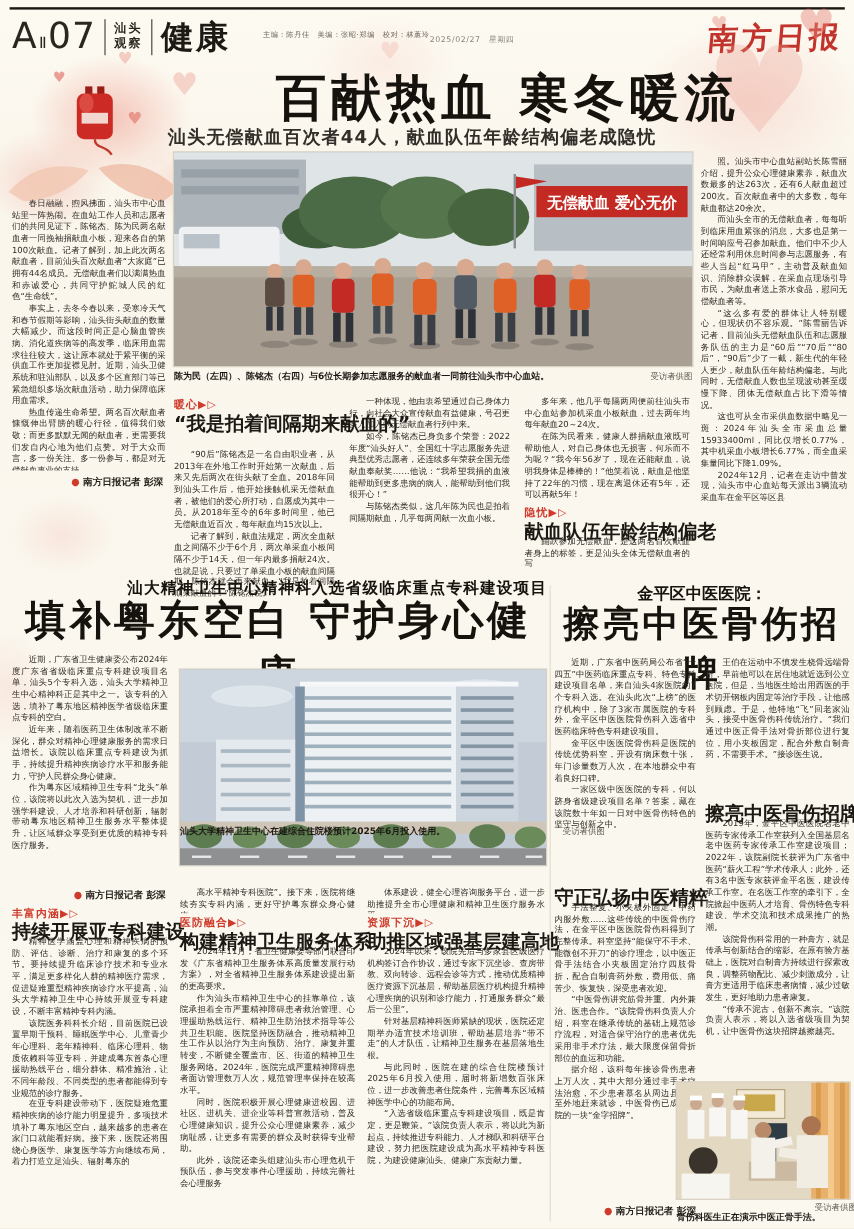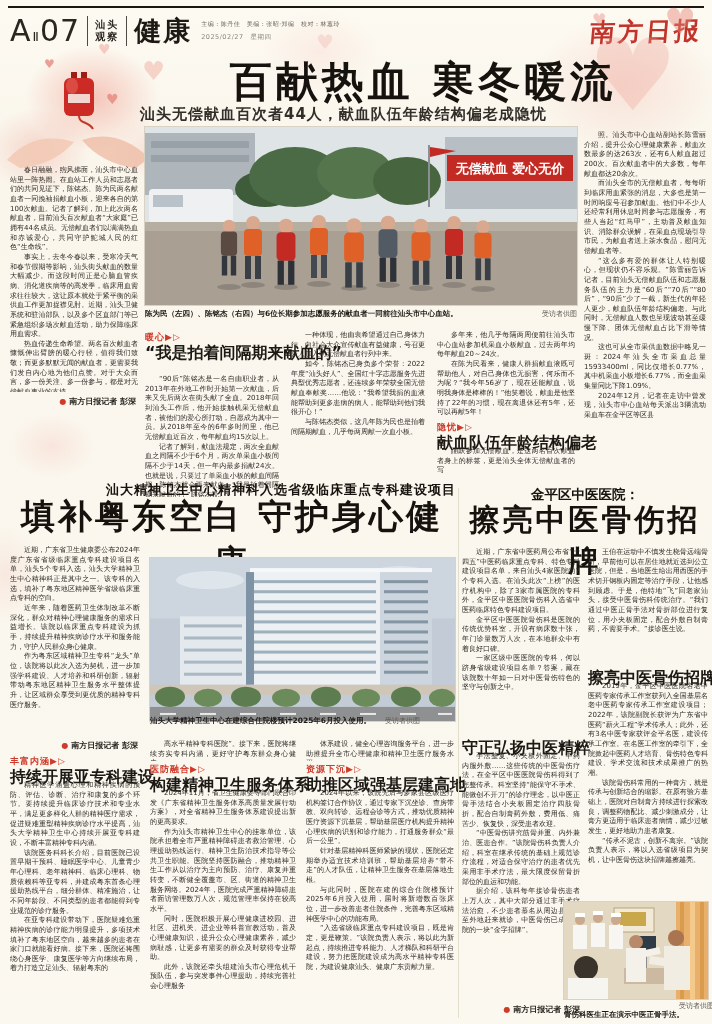--- a/index.html
+++ b/index.html
@@ -24,21 +24,21 @@
   .abs{position:absolute;}
   
   .toprule{left:8px;top:6px;width:696px;height:2px;background:#1b1712;}
   .hdr{left:10px;top:12px;width:692px;height:38px;display:flex;align-items:center;gap:7px;}
   .ed{display:flex;align-items:flex-end;color:#2a2620;line-height:1;}
   .ed-a,.ed-no{font-size:30px;font-weight:400;letter-spacing:1px;}
   .ed-sub{font-size:13px;margin:0 1px 3px 1px;}
   .vsep{width:1px;height:30px;background:#4e4a43;}
   .secol{display:flex;flex-direction:column;font-size:10px;font-weight:bold;color:#2a2620;line-height:12px;letter-spacing:2px;}
   .sectitle{font-size:27px;font-weight:bold;color:#1d1914;letter-spacing:2px;}
-  .credits{display:flex;flex-direction:column;margin-left:2px;}
+  .credits{display:flex;flex-direction:row;margin-left:20px;}
   .credits .c1{font-size:6px;color:#6a655c;letter-spacing:.5px;}
   .credits .c2{font-size:6.5px;color:#8b857a;margin-top:4px;letter-spacing:.5px;}
   .masthead{margin-left:auto;font-family:"DejaVu Serif","Liberation Serif",serif;
     font-size:25px;font-weight:bold;color:#c2342b;letter-spacing:3px;
     transform:skewX(-6deg) rotate(-1deg);}
   
   .heart{position:absolute;line-height:1;pointer-events:none;}
   
   .bodycol{font-size:7px;line-height:1.38;color:#2e2a26;text-align:justify;overflow:hidden;}
   .bodycol p{margin:0;text-indent:2em;}
@@ -64,21 +64,21 @@
   #a1-worry-tag{left:437px;top:421px;}
   #a1-worry-head{left:437px;top:433px;width:138px;}
   #a1-worry-body{left:437px;top:447px;width:138px;height:34px;}
   #a1-right{left:584px;top:131px;width:122px;height:350px;}
   
   #a2-kicker{left:8px;top:481px;width:448px;text-align:right;font-size:13px;font-weight:bold;color:#17130e;letter-spacing:1px;}
   #a2-headline{left:8px;top:494px;width:448px;text-align:center;font-size:34px;font-weight:bold;letter-spacing:3px;color:#16120d;}
   #a2-col1{left:10px;top:546px;width:130px;height:194px;}
   #a2-byline{left:10px;top:740px;width:128px;text-align:right;}
   #a2-photo{left:150px;top:558px;width:305px;height:163px;background:#c3ccd6;box-shadow:0 0 0 1px #d8d2c4;}
-  #a2-caption{left:150px;top:716px;width:270px;}
+  #a2-caption{left:150px;top:688px;width:354px;}
   #a2-s1tag{left:10px;top:755px;}
   #a2-s1head{left:10px;top:767px;}
   #a2-s1body{left:10px;top:781px;width:130px;height:238px;}
   #a2-col2cont{left:150px;top:740px;width:146px;height:21px;}
   #a2-s2tag{left:150px;top:763px;}
   #a2-s2head{left:150px;top:775px;}
   #a2-s2body{left:150px;top:789px;width:146px;height:230px;}
   #a2-col3cont{left:306px;top:740px;width:148px;height:21px;}
   #a2-s3tag{left:306px;top:763px;}
   #a2-s3head{left:306px;top:775px;}

